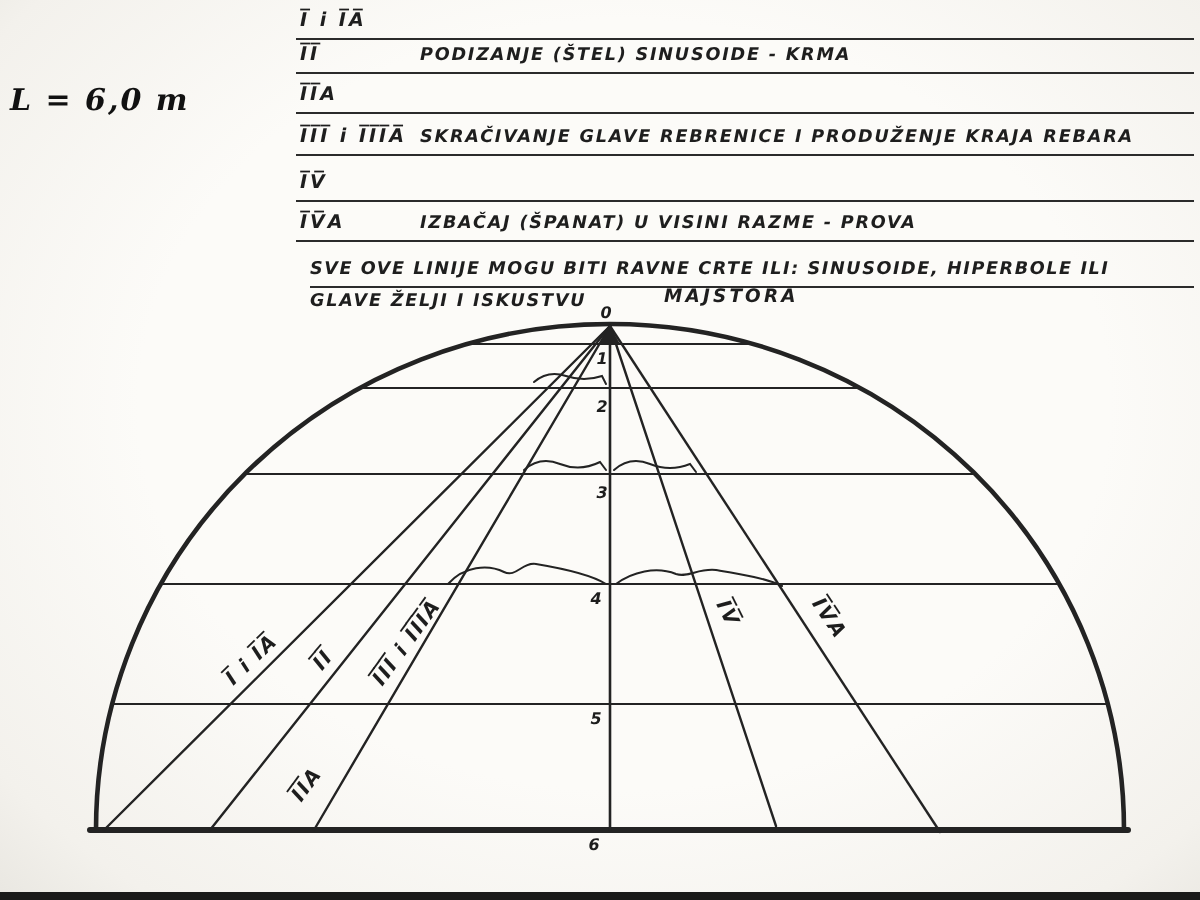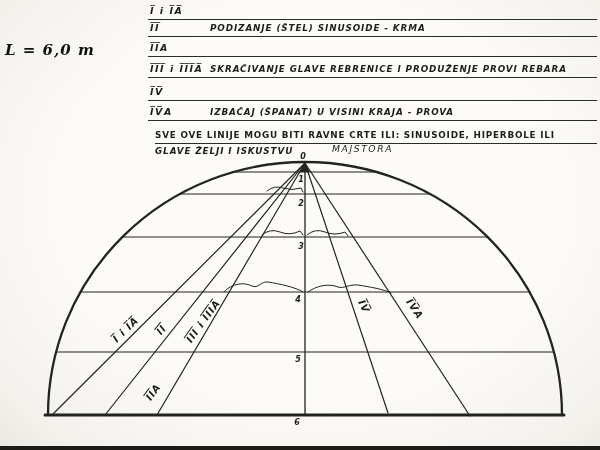--- a/index.html
+++ b/index.html
@@ -21,28 +21,28 @@
     position:absolute;left:2px;top:0;font-size:9.5px;font-weight:bold;
     letter-spacing:1.5px;font-style:italic;
   }
   .desc{
     position:absolute;left:62px;top:1px;font-size:8.8px;font-weight:bold;
     letter-spacing:0.9px;font-style:italic;
   }
   .note1{
     position:absolute;left:155px;top:130px;width:442px;height:13px;
     border-bottom:1.3px solid #2b2b2b;font-size:8.8px;font-weight:bold;
-    letter-spacing:0.8px;white-space:nowrap;
+    letter-spacing:0.8px;font-style:italic;white-space:nowrap;
   }
   .note2{
     position:absolute;left:155px;top:146px;font-size:8.8px;font-weight:bold;
     letter-spacing:0.9px;font-style:italic;white-space:nowrap;
   }
   .note2b{
-    position:absolute;left:332px;top:143px;font-size:9.2px;font-weight:normal;
+    position:absolute;left:332px;top:143px;font-size:9.2px;font-weight:bold;
     letter-spacing:1.6px;font-style:italic;white-space:nowrap;
   }
   .drawing{position:absolute;left:0;top:0;}
   .bottom-strip{position:absolute;left:0;bottom:0;width:600px;height:4px;background:#1a1a19;}
   svg text{font-family:"DejaVu Sans",sans-serif;fill:#1d1d1d;font-weight:bold;font-style:italic;}
   .ticknum{font-size:8px;}
   .raylabel{font-size:10px;letter-spacing:1px;}
 </style>
 </head>
 <body>
@@ -103,28 +103,28 @@
     </div>
     <div class="legend-row" style="top:22px">
       <span class="numeral">I̅I̅</span>
       <span class="desc">PODIZANJE (ŠTEL) SINUSOIDE - KRMA</span>
     </div>
     <div class="legend-row" style="top:42px">
       <span class="numeral">I̅I̅A</span>
     </div>
     <div class="legend-row" style="top:63px">
       <span class="numeral">I̅I̅I̅ i I̅I̅I̅A̅</span>
-      <span class="desc">SKRAČIVANJE GLAVE REBRENICE I PRODUŽENJE PROVI REBARA</span>
+      <span class="desc">SKRAČIVANJE GLAVE REBRENICE I PRODUŽENJE KRAJA REBARA</span>
     </div>
     <div class="legend-row" style="top:86px">
       <span class="numeral">I̅V̅</span>
     </div>
     <div class="legend-row" style="top:106px">
       <span class="numeral">I̅V̅A</span>
-      <span class="desc">IZBAČAJ (ŠPANAT) U VISINI KRAJA - PROVA</span>
+      <span class="desc">IZBAČAJ (ŠPANAT) U VISINI RAZME - PROVA</span>
     </div>
   </div>
 
   <div class="note1">SVE OVE LINIJE MOGU BITI RAVNE CRTE ILI: SINUSOIDE, HIPERBOLE ILI</div>
   <div class="note2">GLAVE ŽELJI I ISKUSTVU</div>
   <div class="note2b">MAJSTORA</div>
 
   <div class="bottom-strip"></div>
 </div>
 

